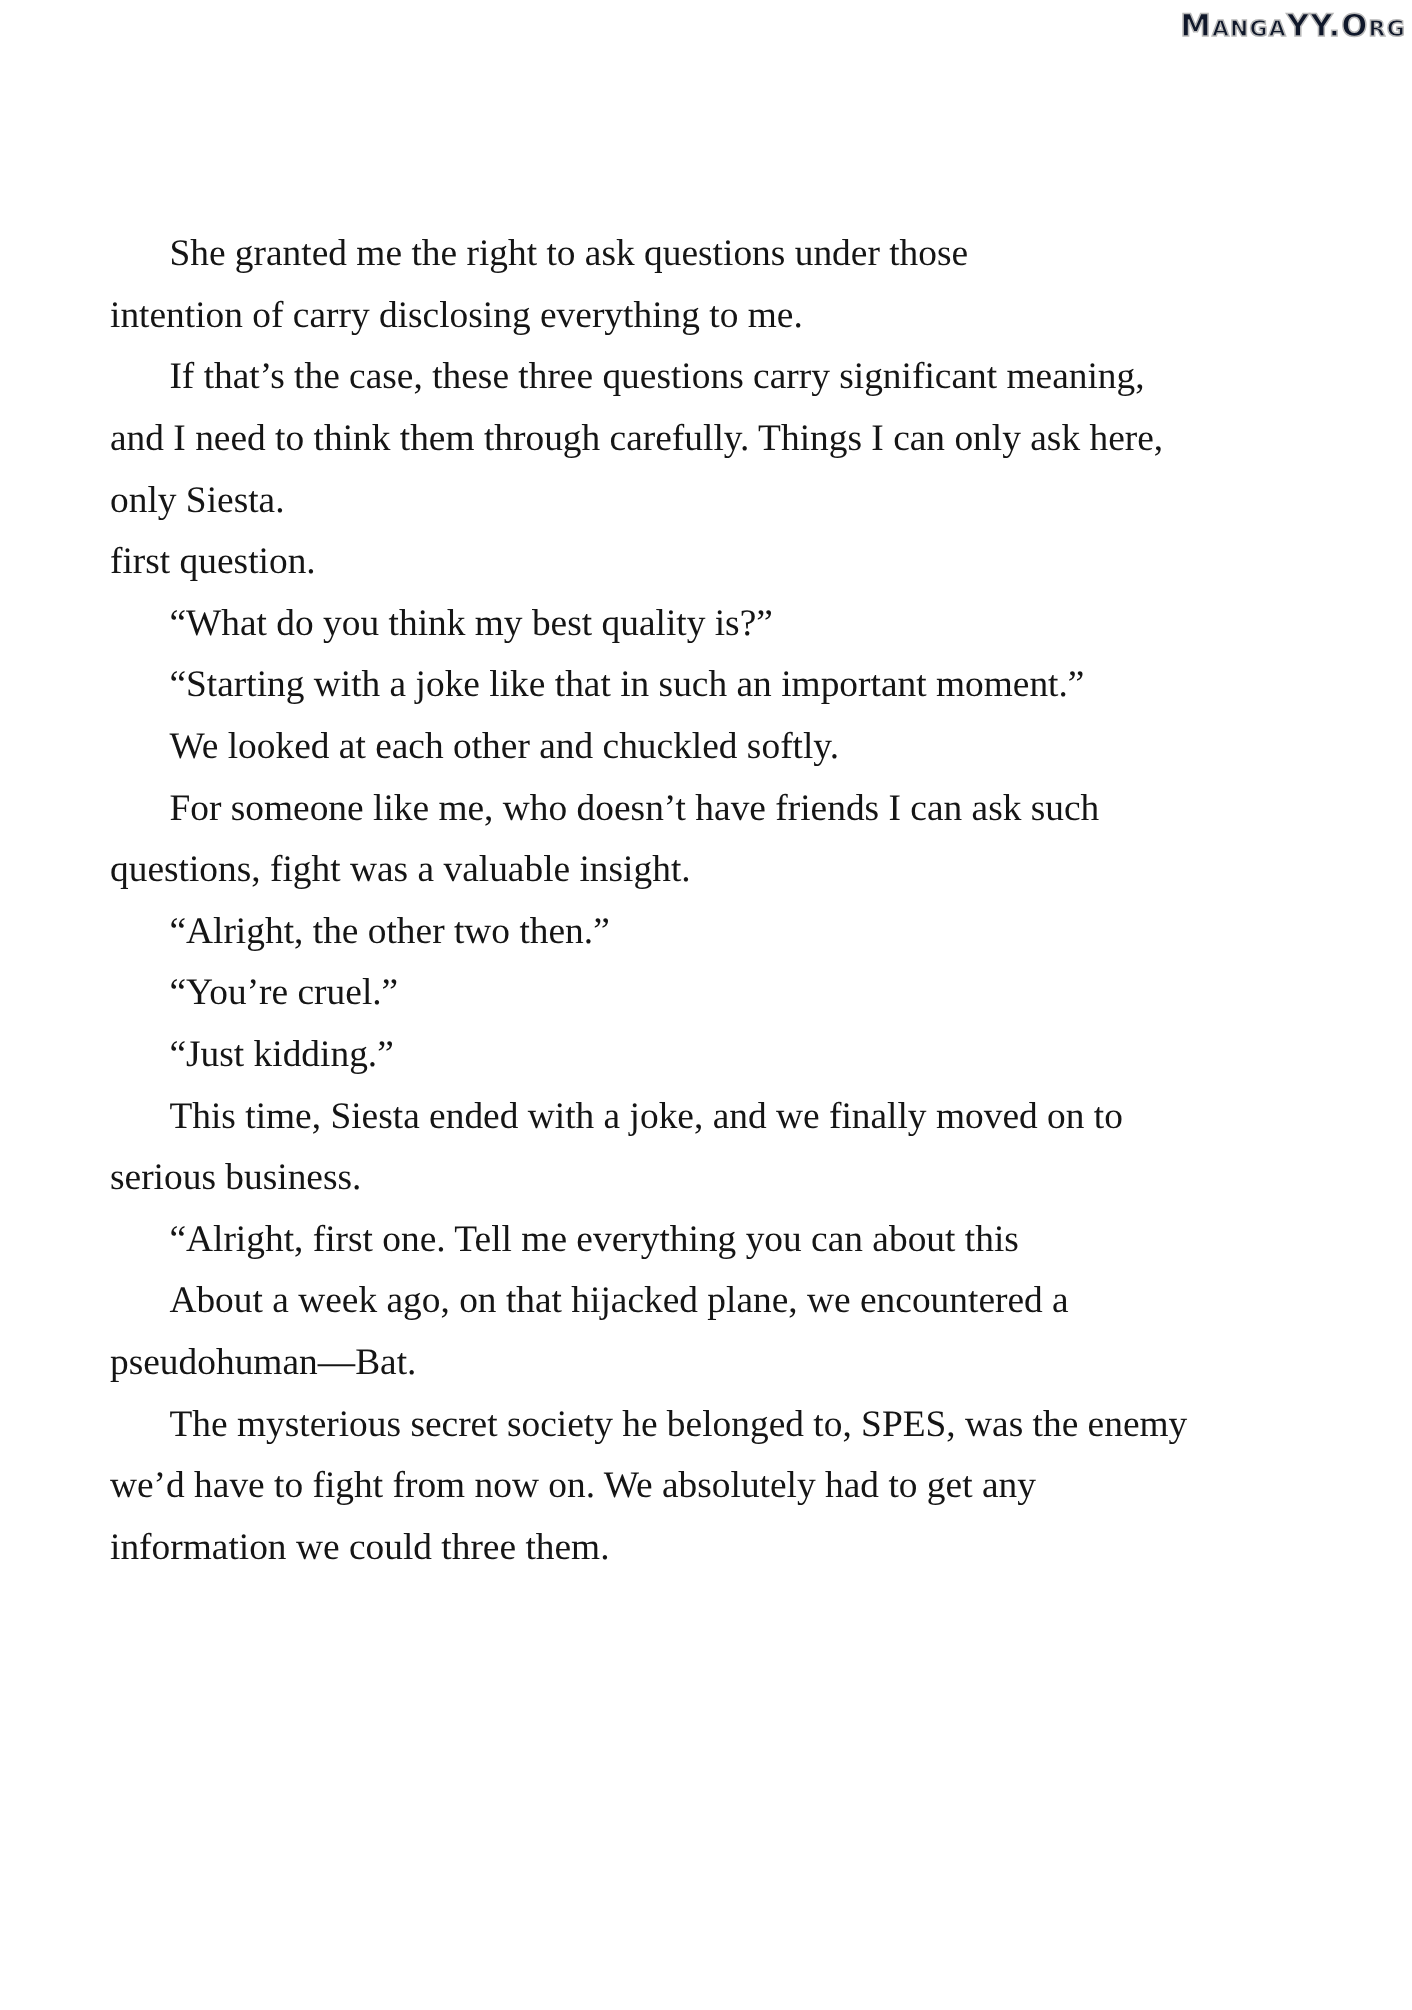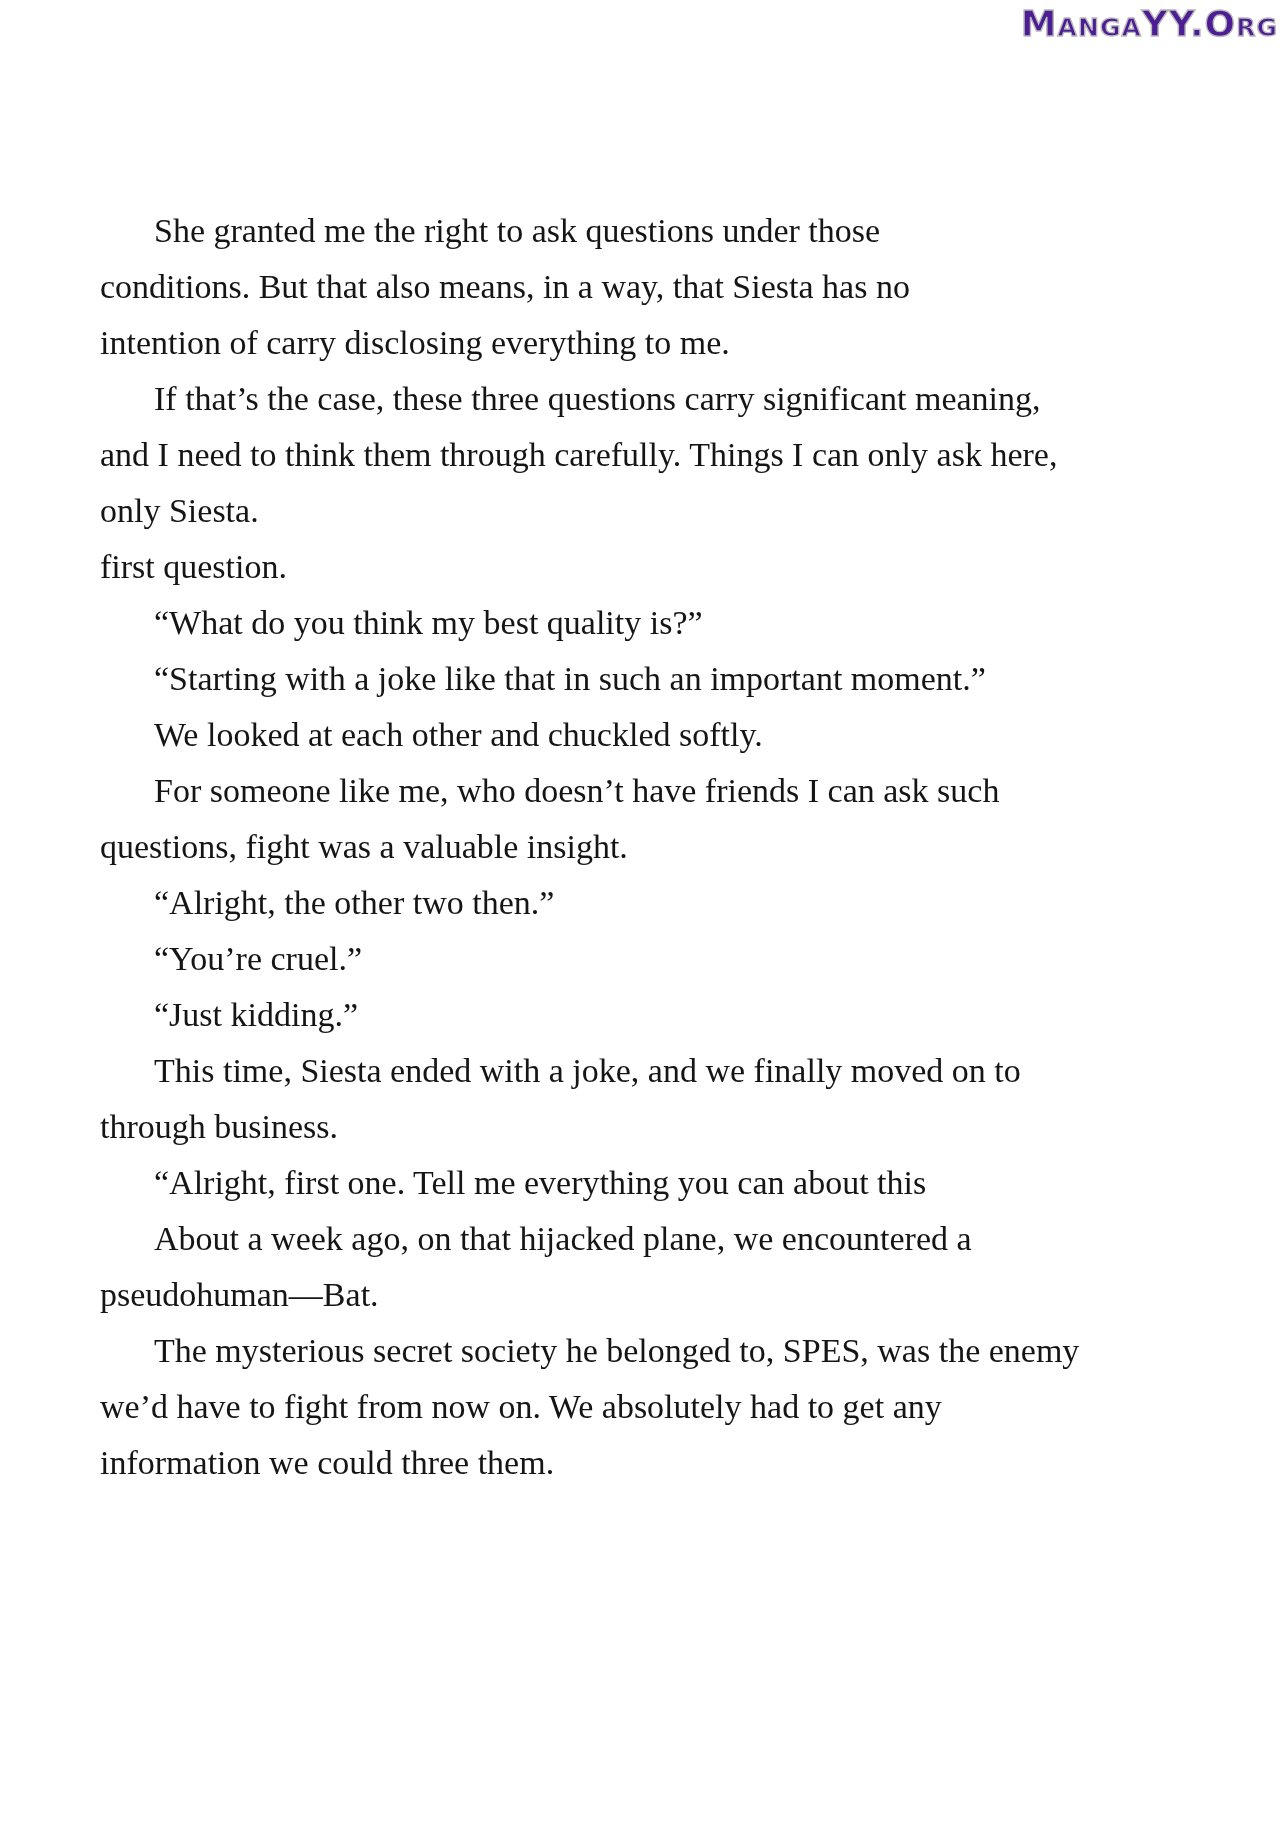--- a/index.html
+++ b/index.html
@@ -15,24 +15,24 @@
     overflow: hidden;
     font-family: "Liberation Serif", serif;
   }
   .watermark {
     position: absolute;
     top: 2px;
     right: 6px;
     font-family: "DejaVu Sans", sans-serif;
     font-weight: bold;
     font-variant: small-caps;
-    font-size: 36px;
+    font-size: 28px;
     line-height: 44px;
     letter-spacing: 1px;
-    color: #4c1d95;
+    color: #0f172a;
     -webkit-text-stroke: 1.4px #b9b9b9;
     user-select: none;
   }
   .text-block {
     position: absolute;
     left: 100px;
     top: 203px;
     width: 1100px;
     font-size: 34px;
     line-height: 56px;
@@ -47,36 +47,35 @@
   }
 </style>
 </head>
 <body>
 
 <div class="page">
   <div class="watermark">MangaYY.Org</div>
 
   <div class="text-block">
     <div class="line indent">She granted me the right to ask questions under those</div>
-    <div class="line">conditions. But that also means, in a way, that Siesta has no</div>
     <div class="line">intention of carry disclosing everything to me.</div>
     <div class="line indent">If that’s the case, these three questions carry significant meaning,</div>
     <div class="line">and I need to think them through carefully. Things I can only ask here,</div>
     <div class="line">only Siesta.</div>
     <div class="line">first question.</div>
     <div class="line indent">“What do you think my best quality is?”</div>
     <div class="line indent">“Starting with a joke like that in such an important moment.”</div>
     <div class="line indent">We looked at each other and chuckled softly.</div>
     <div class="line indent">For someone like me, who doesn’t have friends I can ask such</div>
     <div class="line">questions, fight was a valuable insight.</div>
     <div class="line indent">“Alright, the other two then.”</div>
     <div class="line indent">“You’re cruel.”</div>
     <div class="line indent">“Just kidding.”</div>
     <div class="line indent">This time, Siesta ended with a joke, and we finally moved on to</div>
-    <div class="line">through business.</div>
+    <div class="line">serious business.</div>
     <div class="line indent">“Alright, first one. Tell me everything you can about this</div>
     <div class="line indent">About a week ago, on that hijacked plane, we encountered a</div>
     <div class="line">pseudohuman—Bat.</div>
     <div class="line indent">The mysterious secret society he belonged to, SPES, was the enemy</div>
     <div class="line">we’d have to fight from now on. We absolutely had to get any</div>
     <div class="line">information we could three them.</div>
   </div>
 </div>
 
 </body></html>

